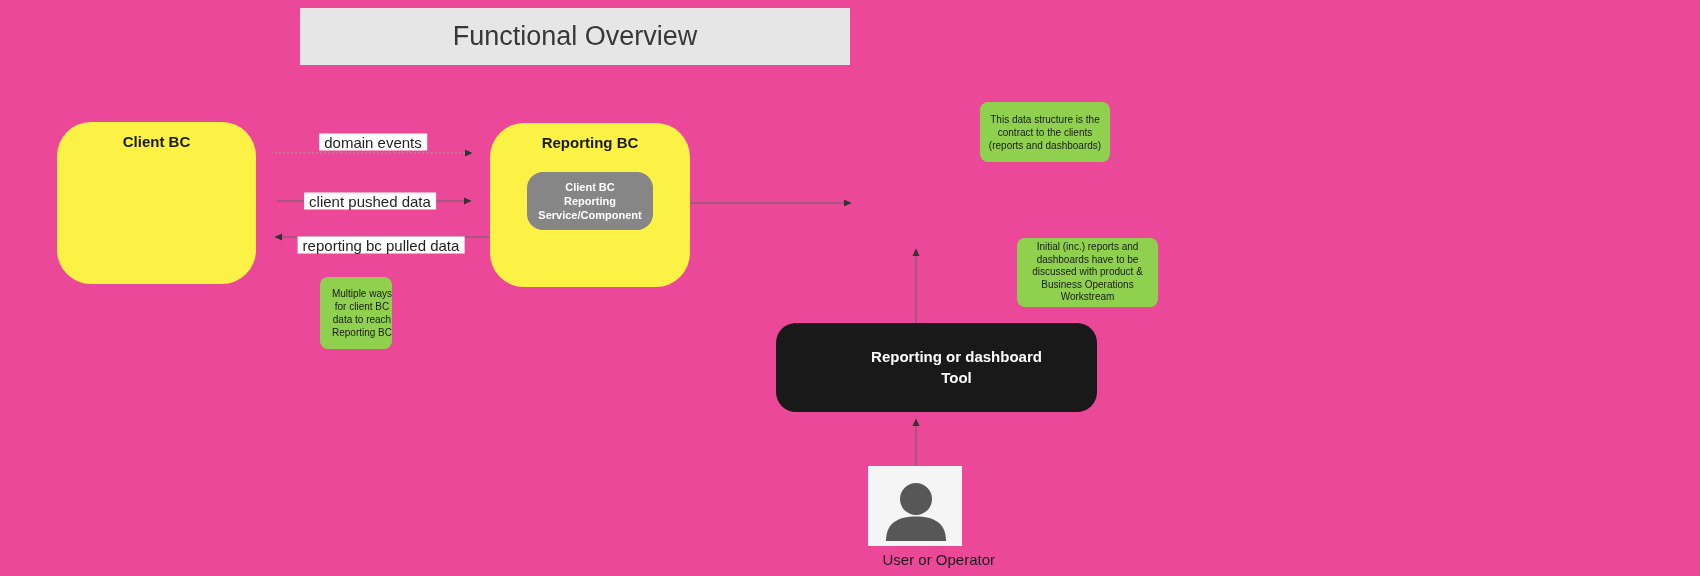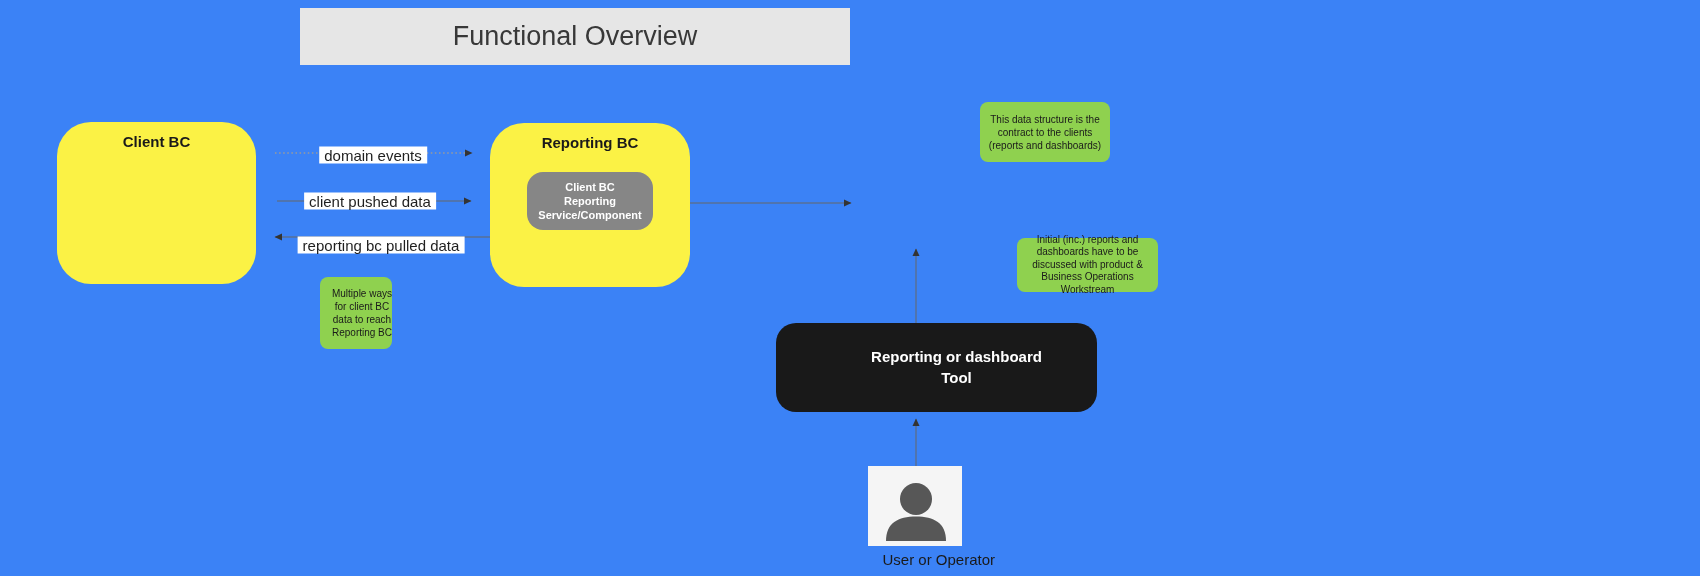--- a/index.html
+++ b/index.html
@@ -1,17 +1,17 @@
 <!DOCTYPE html>
 <html><head>
 <meta charset="utf-8">
 <style>
   html,body{margin:0;padding:0;background:#ffffff;}
   .stage{
-    position:relative;width:1700px;height:576px;background:#3b82f6;overflow:hidden;
+    position:relative;width:1700px;height:576px;background:#ec4899;overflow:hidden;
     font-family:"Liberation Sans","DejaVu Sans",sans-serif;color:#1f1f1f;
   }
   .abs{position:absolute;}
   .ml{white-space:pre-line;}
   
   .connectors{position:absolute;left:0;top:0;z-index:1;}
   
   .title-bar{
     left:300px;top:8px;width:550px;height:57px;background:#e6e6e6;
     display:flex;align-items:center;justify-content:center;
@@ -44,27 +44,27 @@
     color:#ffffff;font-weight:bold;font-size:15px;line-height:1.35;padding-left:40px;
   }
   
   .note{
     background:#8fd14f;border-radius:8px;z-index:2;
     display:flex;align-items:center;justify-content:center;text-align:center;
     font-size:10px;line-height:1.3;color:#1a1a1a;
   }
   .note-multiple{left:320px;top:277px;width:72px;height:72px;justify-content:flex-end;}
   .note-contract{left:980px;top:102px;width:130px;height:60px;}
-  .note-initial{left:1017px;top:238px;width:141px;height:54px;line-height:1.26;}
+  .note-initial{left:1017px;top:238px;width:141px;height:69px;line-height:1.26;}
   
   .edge-label{
     z-index:3;background:#ffffff;padding:0 5px;font-size:15px;color:#1f1f1f;
     transform:translate(-50%,-50%);white-space:nowrap;
   }
-  .lbl-domain{left:373px;top:155px;}
+  .lbl-domain{left:373px;top:142px;}
   .lbl-pushed{left:370px;top:201px;}
   .lbl-pulled{left:381px;top:237px;margin-top:8px;}
   
   .actor-square{left:868px;top:466px;width:94px;height:80px;background:#f5f5f5;z-index:2;}
   .actor-label{
     left:835px;top:551px;width:160px;text-align:right;font-size:15px;color:#1a1a1a;z-index:2;
   }
 </style>
 </head>
 <body>

